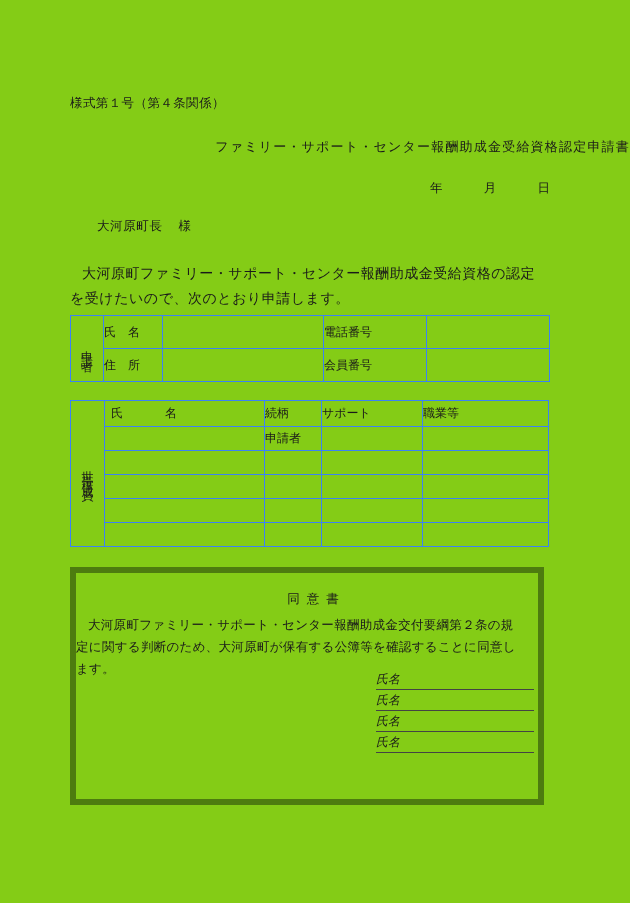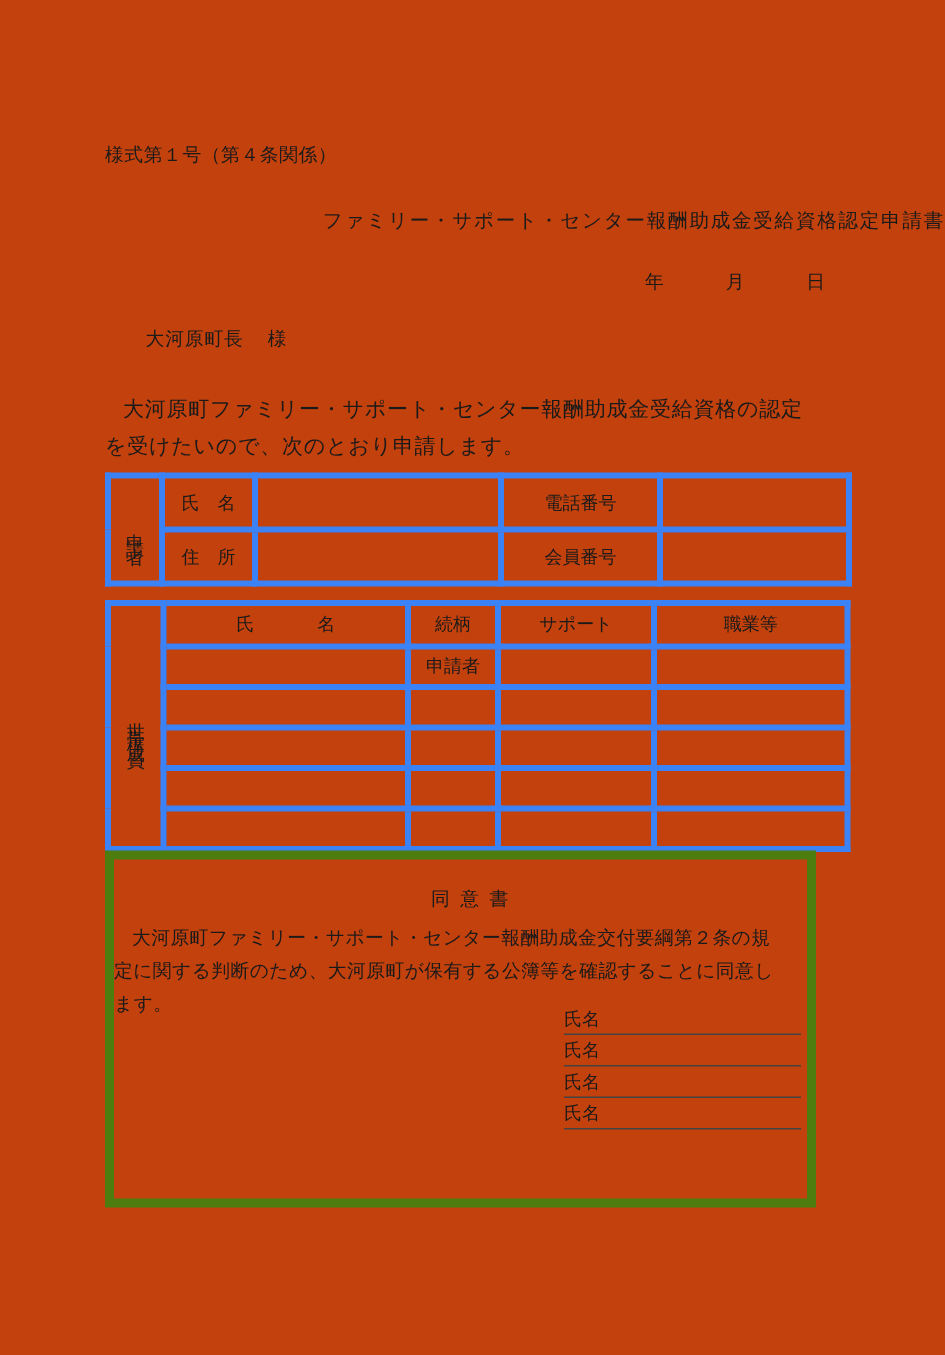--- a/index.html
+++ b/index.html
@@ -14,21 +14,21 @@
     font-family: "Liberation Serif", "DejaVu Serif", serif;
     color: #1a1a1a;
     overflow: hidden;
   }
 
   .page {
     position: absolute;
     left: 0; top: 0;
     width: 630px;
     height: 903px;
-    background: #c2410c;
+    background: #84cc16;
   }
 
   
   .form-no {
     position: absolute;
     left: 70px;
     top: 95px;
     font-size: 12.5px;
     letter-spacing: 0.4px;
     white-space: nowrap;
@@ -79,24 +79,23 @@
   }
 
   
   .tbl {
     position: absolute;
     border-collapse: collapse;
     table-layout: fixed;
     font-size: 12px;
   }
   .tbl td {
-    border: 4px solid #3b82f6;
+    border: 1px solid #3b82f6;
     padding: 0;
     vertical-align: middle;
-    text-align: center;
   }
 
   #applicant-table {
     left: 70px;
     top: 315px;
     width: 474px;
   }
   #applicant-table td { height: 32px; }
 
   .vlabel {
@@ -149,20 +148,21 @@
     font-size: 12.5px;
     line-height: 1.75;
     letter-spacing: 0.3px;
     text-indent: 12px;
   }
   .sig-list {
     position: absolute;
     left: 300px;
     top: 96px;
     width: 158px;
+    font-style: italic;
   }
   .sig-row {
     display: flex;
     align-items: flex-end;
     height: 21px;
     font-size: 12px;
   }
   .sig-label {
     white-space: nowrap;
     border-bottom: 1px solid #444;

